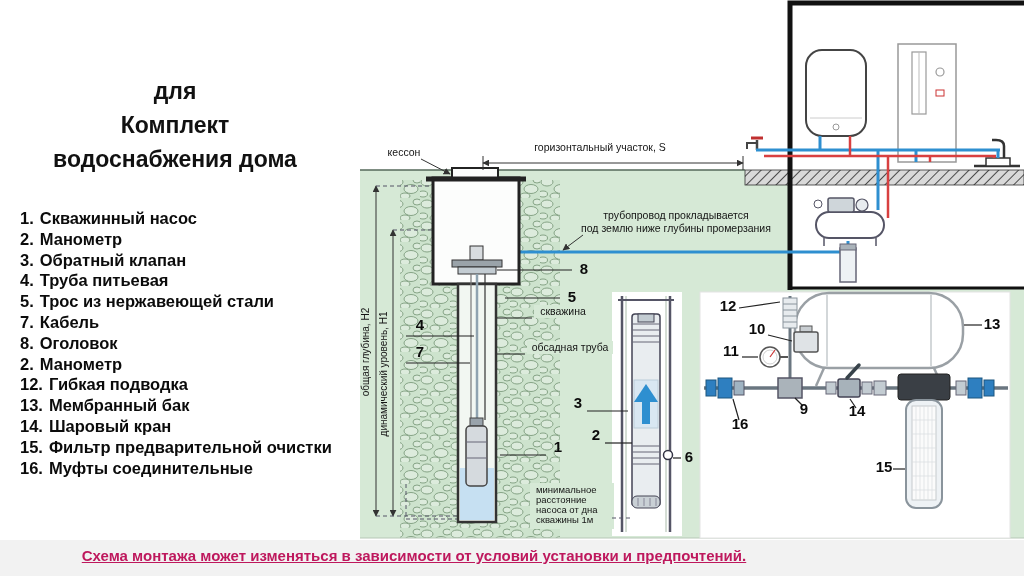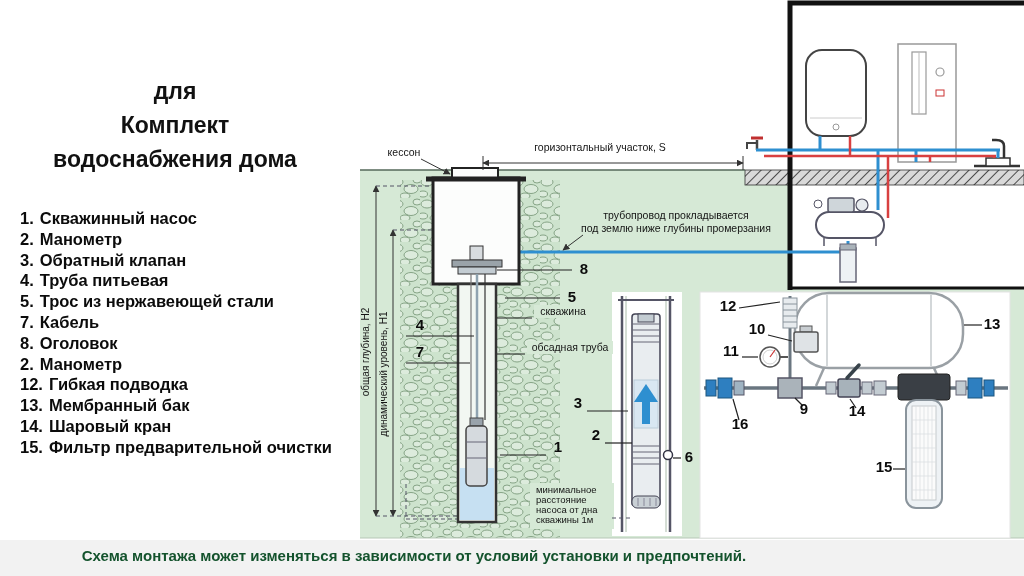--- a/index.html
+++ b/index.html
@@ -5,21 +5,21 @@
   html,body{margin:0;padding:0;}
   body{width:1024px;height:576px;position:relative;background:#ffffff;
        font-family:"Liberation Sans",sans-serif;overflow:hidden;}
   .abs{position:absolute;}
   .title{left:10px;top:74px;width:330px;text-align:center;
          font-size:23px;line-height:34px;font-weight:700;color:#111;}
   .parts{left:4px;top:192px;width:354px;list-style:none;margin:16px;padding:0;}
   .parts li{font-size:16.5px;line-height:20.8px;font-weight:700;color:#0b0b0b;white-space:nowrap;}
   .parts .pn{margin-right:6px;}
   .footer{left:0;top:547px;width:828px;text-align:center;
-          font-size:15px;font-weight:700;color:#14532d;}
+          font-size:15px;font-weight:700;color:#be185d;text-decoration:underline;}
   svg{position:absolute;left:0;top:0;}
   svg text{font-family:"Liberation Sans",sans-serif;fill:#141414;}
   .callout line{stroke:#222;stroke-width:1.2;}
   .callout text{font-size:15px;font-weight:700;text-anchor:middle;fill:#0b0b0b;}
   .lbl{font-size:10.5px;text-anchor:middle;}
   .lbl-s{font-size:9.5px;text-anchor:start;}
   .dim{stroke:#333;stroke-width:1;fill:none;}
   .dash{stroke:#556;stroke-width:1;stroke-dasharray:4,3;fill:none;}
   .rot{font-size:10px;text-anchor:middle;}
 </style>
@@ -357,15 +357,16 @@
   <li><span class="pn">3.</span><span>Обратный клапан</span></li>
   <li><span class="pn">4.</span><span>Труба питьевая</span></li>
   <li><span class="pn">5.</span><span>Трос из нержавеющей стали</span></li>
   <li><span class="pn">7.</span><span>Кабель</span></li>
   <li><span class="pn">8.</span><span>Оголовок</span></li>
   <li><span class="pn">2.</span><span>Манометр</span></li>
   <li><span class="pn">12.</span><span>Гибкая подводка</span></li>
   <li><span class="pn">13.</span><span>Мембранный бак</span></li>
   <li><span class="pn">14.</span><span>Шаровый кран</span></li>
   <li><span class="pn">15.</span><span>Фильтр предварительной очистки</span></li>
+  <li><span class="pn">16.</span><span>Муфты соединительные</span></li>
 </ol>
 
 <footer class="abs footer">Схема монтажа может изменяться в зависимости от условий установки и предпочтений.</footer>
 
 </body></html>

